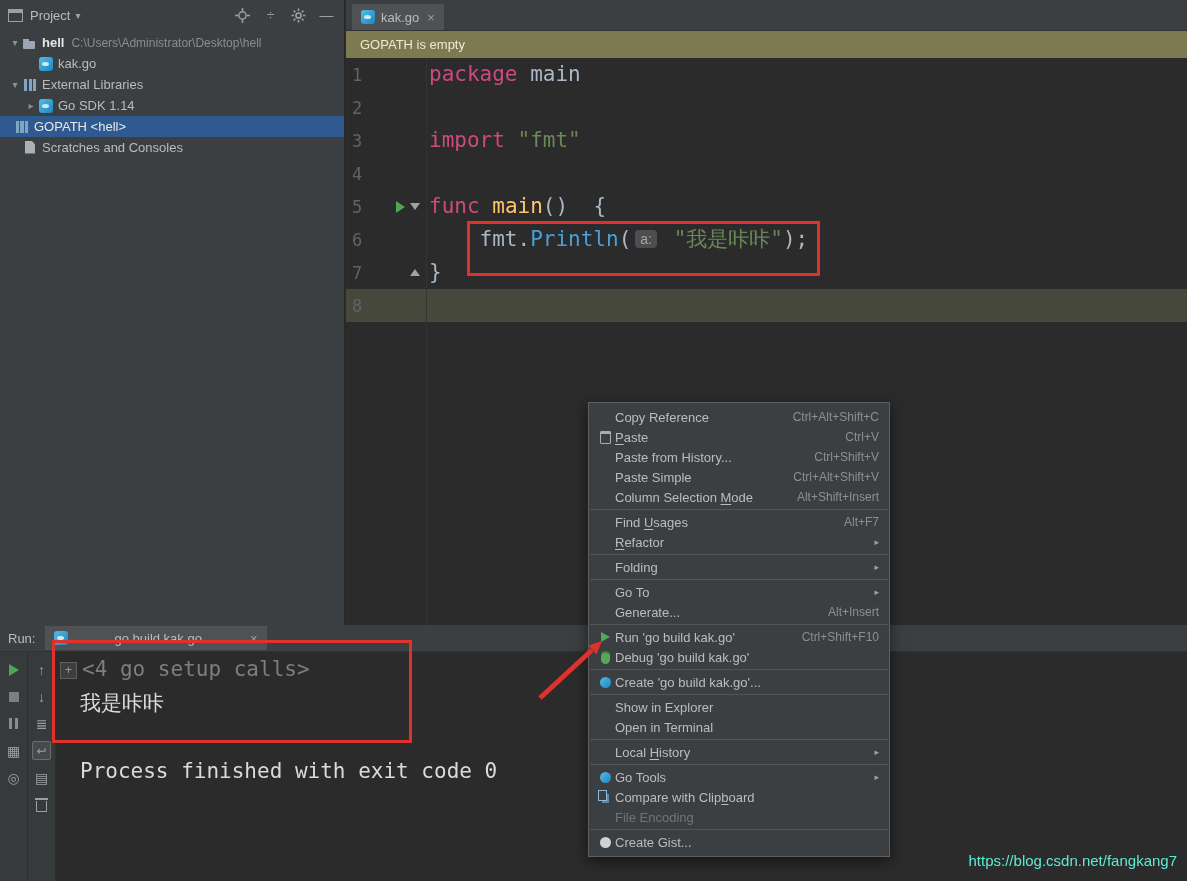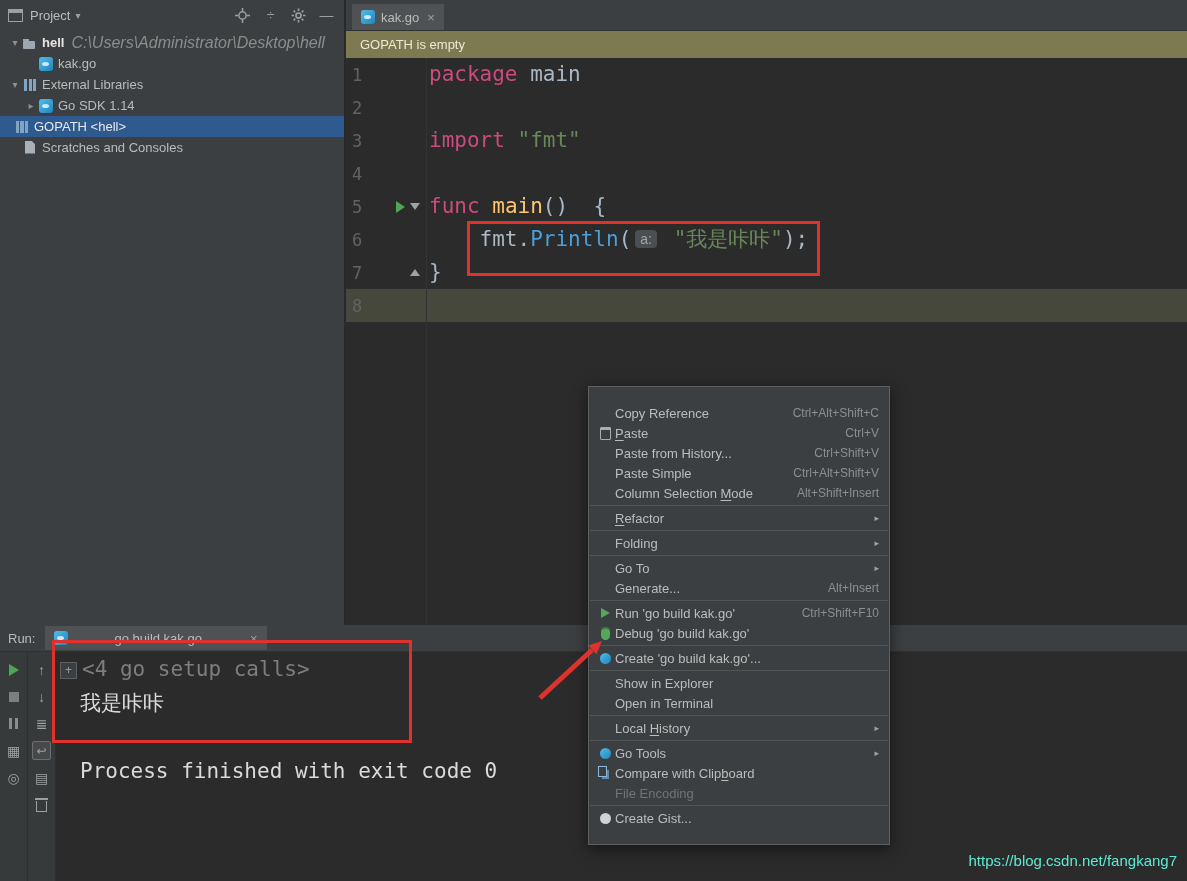--- a/index.html
+++ b/index.html
@@ -14,21 +14,21 @@
   .pp-win-icon::before{content:"";position:absolute;left:0;top:0;right:0;height:3px;background:#9da0a3;}
   .pp-title{color:#bbbbbb;font-size:13px;display:flex;align-items:center;gap:5px;margin-left:7px;}
   .pp-caret{color:#9da0a3;font-size:10px;}
   .pp-tools{margin-left:auto;display:flex;gap:9px;align-items:center;}
   .pp-tree{padding-top:2px;font-size:13px;color:#bbbbbb;}
   .tree-row{height:21px;display:flex;align-items:center;white-space:nowrap;cursor:default;}
   .tree-row.selected{background:var(--selection-blue,#2e5a8f);color:#e8e8e8;}
   .tree-chevron{width:14px;flex:none;text-align:center;color:#8d9091;font-size:10px;}
   .tree-icon{width:16px;height:16px;flex:none;position:relative;margin-right:4px;}
   .tree-label.bold{font-weight:bold;color:#e6e6e6;}
-  .tree-path{color:#8c8c8c;margin-left:7px;font-size:16px;font-style:italic;}
+  .tree-path{color:#8c8c8c;margin-left:7px;font-size:12px;}
   .icon-folder::before{content:"";position:absolute;left:1px;top:6px;width:12px;height:8px;background:#9da7b3;border-radius:1px;}
   .icon-folder::after{content:"";position:absolute;left:1px;top:4px;width:6px;height:2px;background:#9da7b3;}
   .icon-go-file::before,.icon-go-sdk::before{content:"";position:absolute;inset:1px;border-radius:3px;
       background:linear-gradient(135deg,#53bde8,#1d85bf);}
   .icon-go-file::after,.icon-go-sdk::after{content:"";position:absolute;left:4px;top:6px;width:7px;height:4px;
       border-radius:50%;background:rgba(255,255,255,.75);}
   .icon-library::before{content:"";position:absolute;left:2px;top:2px;width:12px;height:12px;
       background:repeating-linear-gradient(90deg,#7fa5c2 0 3px,rgba(0,0,0,0) 3px 4.5px);}
   .icon-scratches::before{content:"";position:absolute;left:3px;top:1px;width:10px;height:13px;background:#a9b0b6;
       clip-path:polygon(0 0,65% 0,100% 28%,100% 100%,0 100%);}
@@ -83,22 +83,22 @@
   .run-col{width:28px;background:#373a3b;display:flex;flex-direction:column;align-items:center;
            padding-top:8px;gap:8px;border-right:1px solid #2d3031;box-sizing:border-box;flex:none;}
   .console{flex:1;position:relative;padding:0 0 0 2px;color:#dadada;}
   .console-line{height:34px;font:21px/34px "DejaVu Sans Mono",monospace;white-space:pre;padding-left:22px;}
   .console-line.dim{color:#7e7e7e;}
   .console-line.has-fold{padding-left:2px;}
   .fold-box{display:inline-flex;width:15px;height:15px;border:1px solid #5f5f5f;background:#3c3f41;color:#9b9b9b;
             font:12px "Liberation Sans",sans-serif;align-items:center;justify-content:center;margin-right:5px;vertical-align:2px;}
 
   
-  #context-menu{position:absolute;left:588px;top:386px;width:302px;background:#3c3f41;
-                border:1px solid #5e6060;box-shadow:0 4px 14px rgba(0,0,0,.55);padding:16px 0;
+  #context-menu{position:absolute;left:588px;top:402px;width:302px;background:#3c3f41;
+                border:1px solid #5e6060;box-shadow:0 4px 14px rgba(0,0,0,.55);padding:4px 0;
                 z-index:40;font-size:13px;box-sizing:border-box;}
   .menu-item{height:20px;display:flex;align-items:center;padding:0 10px 0 6px;color:#bcbcbc;cursor:default;}
   .menu-item.disabled{color:#6f7477;}
   .mi-icon{width:20px;height:16px;flex:none;display:flex;align-items:center;justify-content:center;}
   .mi-label{flex:1;white-space:nowrap;}
   .mi-label u{text-underline-offset:2px;}
   .mi-shortcut{color:#8a8f94;margin-left:18px;font-size:12px;white-space:nowrap;}
   .mi-arrow{color:#9fa3a6;font-size:9px;margin-left:14px;}
   .menu-sep{height:1px;background:#515556;margin:2px 1px;}
   .mi-run::before{content:"";width:0;height:0;border-left:9px solid #55a85a;
@@ -307,20 +307,25 @@
         <span class="mi-shortcut">Ctrl+Alt+Shift+V</span>
       </div>
       <div class="menu-item">
         <span class="mi-icon"></span>
         <span class="mi-label">Column Selection <u>M</u>ode</span>
         <span class="mi-shortcut">Alt+Shift+Insert</span>
       </div>
       <div class="menu-sep"></div>
       <div class="menu-item">
         <span class="mi-icon"></span>
+        <span class="mi-label">Find <u>U</u>sages</span>
+        <span class="mi-shortcut">Alt+F7</span>
+      </div>
+      <div class="menu-item">
+        <span class="mi-icon"></span>
         <span class="mi-label"><u>R</u>efactor</span>
         <span class="mi-shortcut"></span>
         <span class="mi-arrow">▸</span>
       </div>
       <div class="menu-sep"></div>
       <div class="menu-item">
         <span class="mi-icon"></span>
         <span class="mi-label">Folding</span>
         <span class="mi-shortcut"></span>
         <span class="mi-arrow">▸</span>

